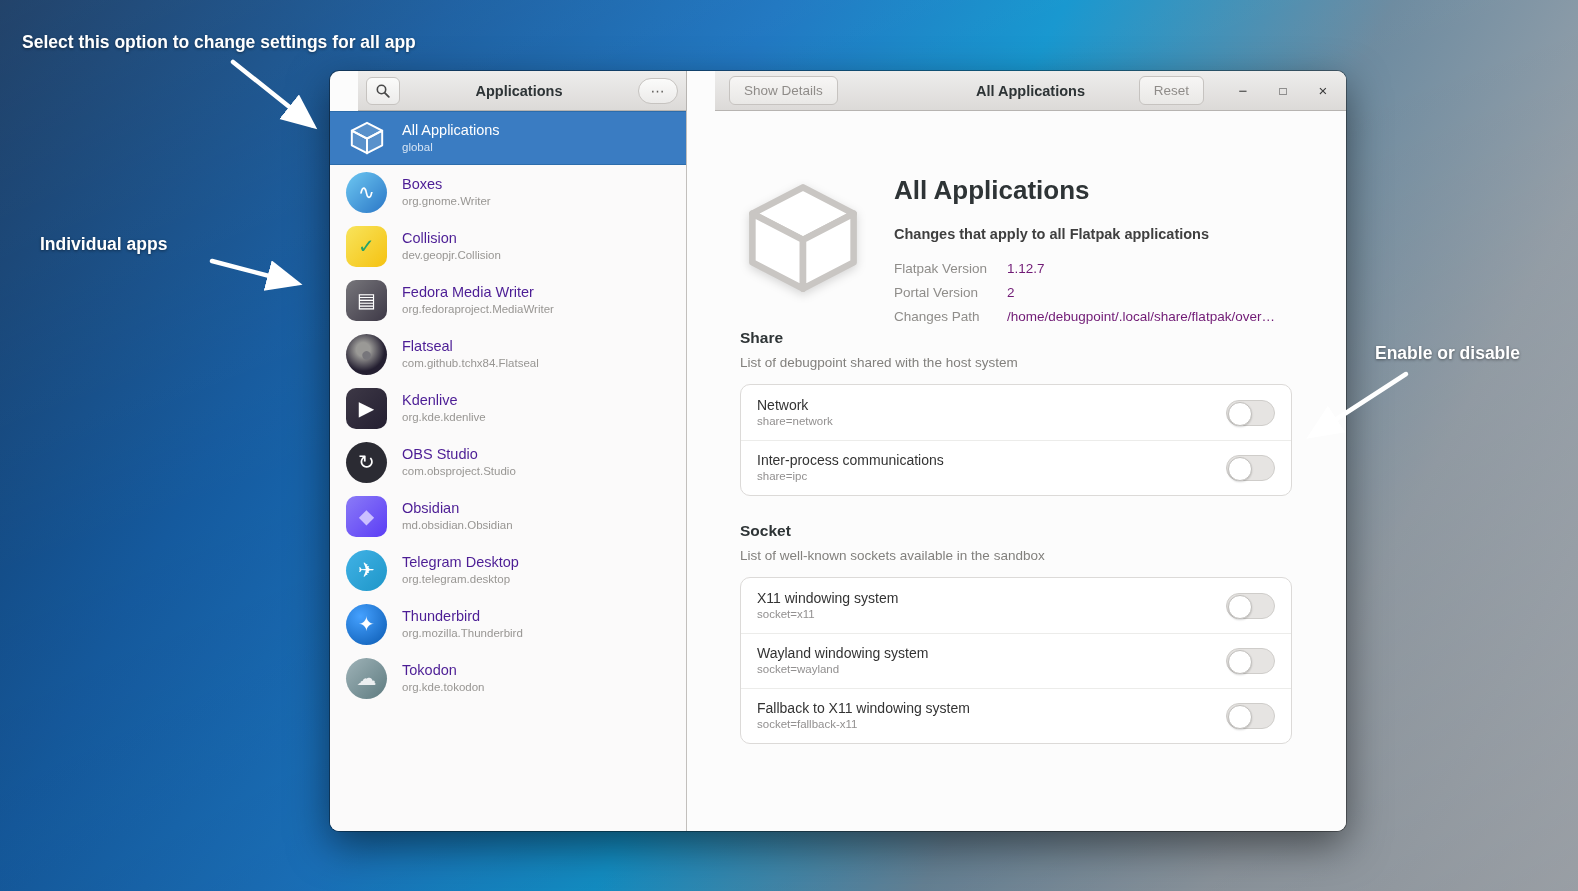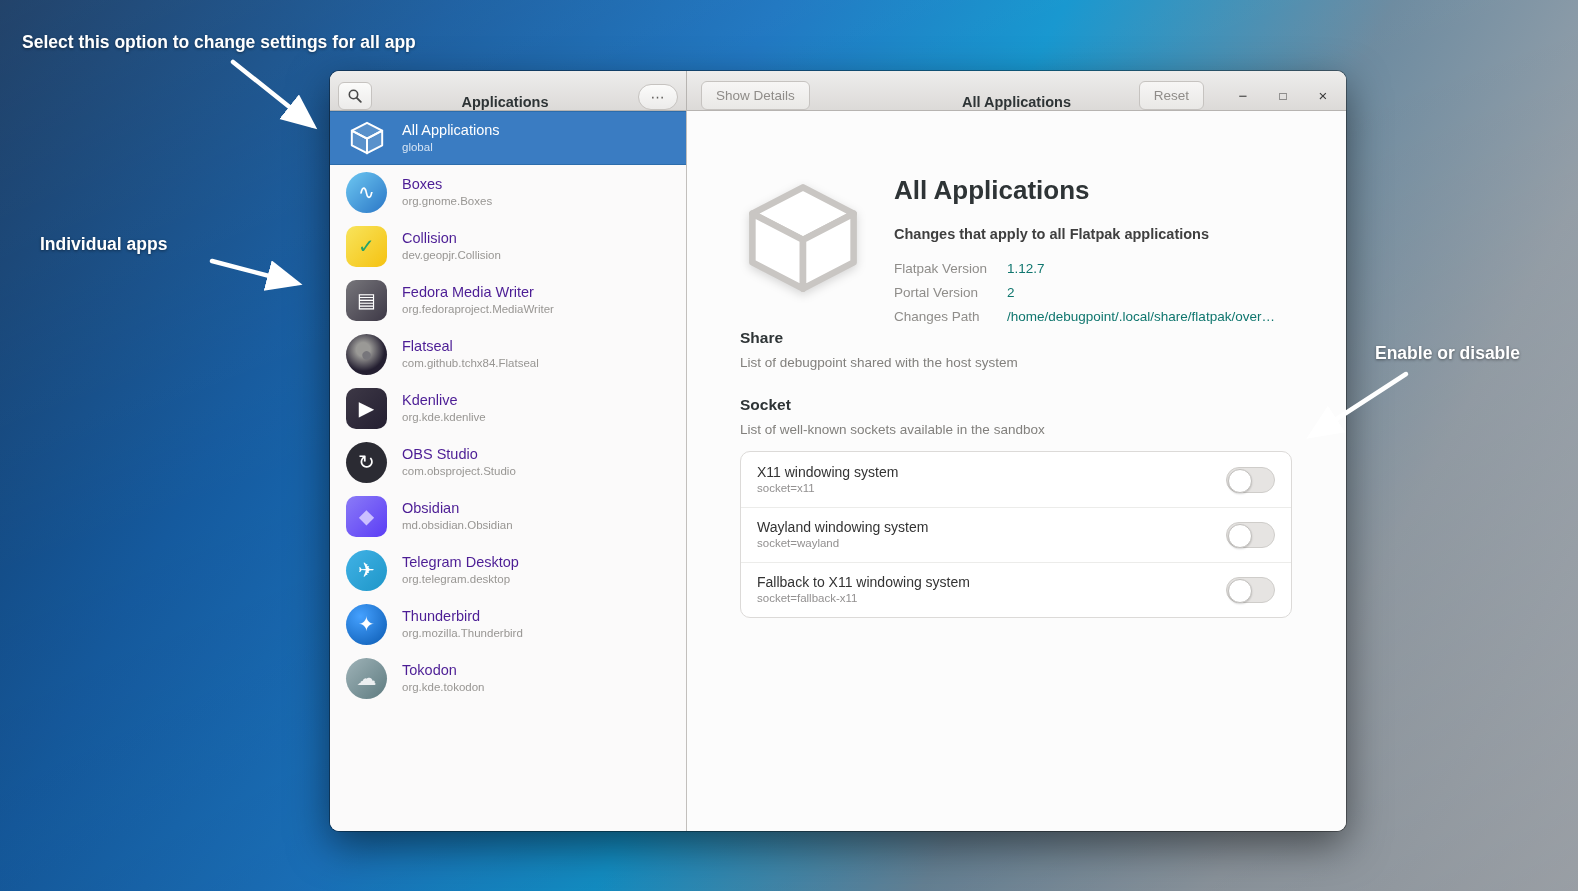--- a/index.html
+++ b/index.html
@@ -33,21 +33,21 @@
     border-radius:9px; overflow:hidden; z-index:10;
     box-shadow:0 14px 40px rgba(0,0,0,.5), 0 0 0 1px rgba(0,0,0,.35);
     background:#fcfcfc;
     display:grid; grid-template-columns:357px 1fr; grid-template-rows:40px 1fr;
   }
 
   
   .headerbar {
     background:linear-gradient(#eeedec,#dcdad8);
     border-bottom:1px solid #b7b4b1;
-    display:flex; align-items:flex-end; position:relative;
+    display:flex; align-items:center; position:relative;margin-left:28px;
   }
   .hb-left { border-right:1px solid #b7b4b1; padding:0 8px; justify-content:space-between; }
   .hb-title { font-weight:bold; font-size:14.5px; color:#2e3436; }
   .hb-center-abs { position:absolute; left:0; right:0; text-align:center; pointer-events:none; }
 
   .icon-btn {
     width:34px; height:28px; border-radius:6px; border:1px solid #c6c3c0;
     background:linear-gradient(#fbfbfa,#ecebea);
     display:flex; align-items:center; justify-content:center; cursor:pointer;
   }
@@ -96,21 +96,21 @@
 
   .hero { display:flex; gap:28px; }
   .hero-icon { width:126px; height:126px; flex:none; display:flex; align-items:center; justify-content:center; }
   .hero-icon svg { width:120px; height:120px; filter:drop-shadow(0 3px 5px rgba(0,0,0,.15)); }
   .hero-icon svg path { stroke:#c9c6c3; fill:#ffffff; }
   .hero-title { font-size:26px; font-weight:bold; color:#2e3436; }
   .hero-subtitle { font-size:14.5px; font-weight:bold; color:#3f3f3f; margin-top:20px; }
   .props { margin-top:15px; }
   .prop-row { display:flex; font-size:13.5px; line-height:24px; }
   .prop-label { width:113px; color:#8f8d8a; }
-  .prop-value { color:#0f766e; max-width:285px; white-space:nowrap; overflow:hidden; }
+  .prop-value { color:#701a75; max-width:285px; white-space:nowrap; overflow:hidden; }
 
   .section { margin-top:0; }
   .section-title { font-size:15.5px; font-weight:bold; color:#2e3436; }
   .section-desc  { font-size:13.5px; color:#82807d; margin-top:8px; }
   .perm-card {
     margin-top:14px; background:#ffffff; border:1px solid #dcdad8; border-radius:10px; overflow:hidden;
   }
   .perm-row {
     height:55px; display:flex; align-items:center; justify-content:space-between; padding:0 16px;
   }
@@ -183,21 +183,21 @@
       <div class="app-name">All Applications</div>
       <div class="app-id">global</div>
     </div>
   </div>
         <div class="app-row">
     <div class="app-icon" style="background: linear-gradient(135deg, rgb(110, 200, 242), rgb(42, 118, 198)); border-radius: 50%;">
             <span class="glyph" style="color: rgb(255, 255, 255);">∿</span>
           </div>
     <div>
       <div class="app-name">Boxes</div>
-      <div class="app-id">org.gnome.Boxes</div>
+      <div class="app-id">org.gnome.Writer</div>
     </div>
   </div>
         <div class="app-row">
     <div class="app-icon" style="background: linear-gradient(135deg, rgb(248, 228, 92), rgb(245, 194, 17)); border-radius: 10px;">
             <span class="glyph" style="color: rgb(38, 162, 105);">✓</span>
           </div>
     <div>
       <div class="app-name">Collision</div>
       <div class="app-id">dev.geopjr.Collision</div>
     </div>
@@ -304,20 +304,36 @@
     <div class="prop-label">Changes Path</div>
     <div class="prop-value">/home/debugpoint/.local/share/flatpak/over…</div>
   </div>
           </div>
       </div>
     </div>
     <div>
         <div class="section" id="sec-share">
     <div class="section-title">Share</div>
     <div class="section-desc">List of debugpoint shared with the host system</div>
+    <div class="perm-card">
+            <div class="perm-row">
+    <div>
+      <div class="perm-label">Network</div>
+      <div class="perm-sub">share=network</div>
+    </div>
+    <div class="toggle"></div>
+  </div>
+            <div class="perm-row">
+    <div>
+      <div class="perm-label">Inter-process communications</div>
+      <div class="perm-sub">share=ipc</div>
+    </div>
+    <div class="toggle"></div>
+  </div>
+          </div>
   </div>
         <div class="section" id="sec-sep">
     <div class="section-title">Socket</div>
     <div class="section-desc">List of well-known sockets available in the sandbox</div>
     <div class="perm-card">
             <div class="perm-row">
     <div>
       <div class="perm-label">X11 windowing system</div>
       <div class="perm-sub">socket=x11</div>
     </div>

